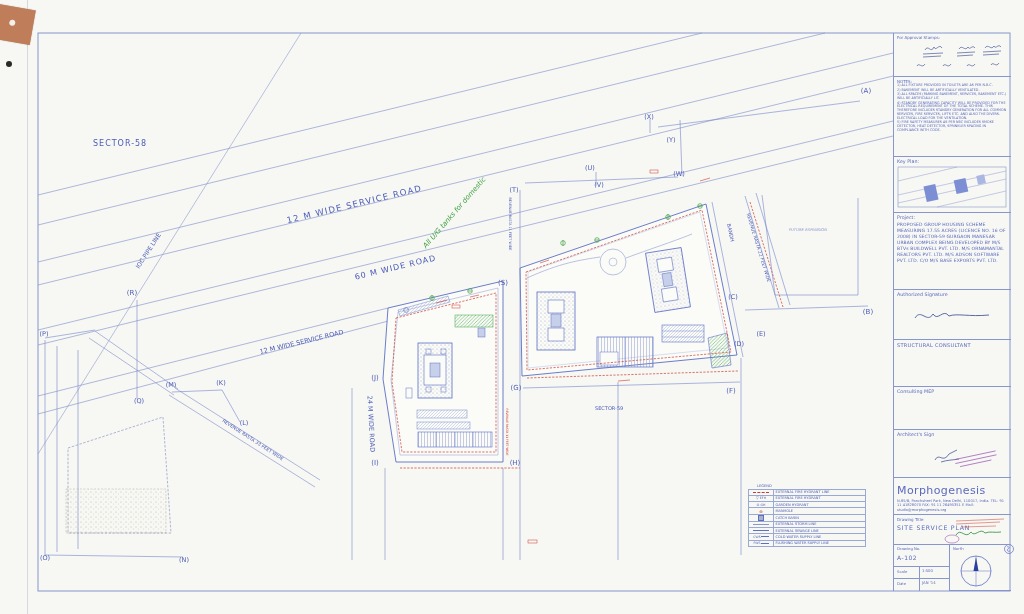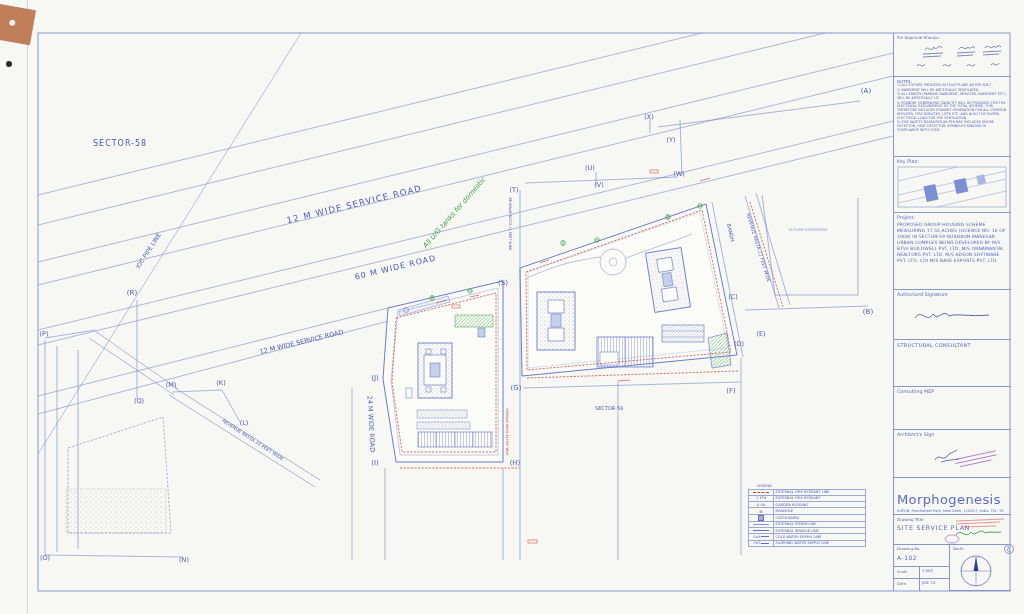--- a/index.html
+++ b/index.html
@@ -16,21 +16,21 @@
   .tape-hole{left:14px;top:13px;width:6px;height:6px;border-radius:50%;background:#f2f1ec}
   .punch-dot{left:6px;top:61px;width:6px;height:6px;border-radius:50%;background:#2a2a2a}
   
   .tblock{left:893px;top:33px;width:117px;height:558px;border-left:1px solid #8796cc;box-sizing:border-box;font-size:4.6px;line-height:1.25;color:#5a6ac0}
   .sec{position:absolute;left:0;width:117px;border-bottom:1px solid #8796cc;box-sizing:border-box;padding:2px 3px;overflow:hidden}
   .sec-label{font-size:4.8px}
   .small-label{font-size:4px}
   .notes-head{font-size:4px}
   .note-item{font-size:3.35px;line-height:1.14;margin-bottom:.8px;white-space:normal}
   .proj-text{font-size:4.5px;line-height:1.32;margin-top:1.5px;letter-spacing:.1px}
-  .firm-name{font-size:13px;letter-spacing:.4px;margin-top:12px}
+  .firm-name{font-size:11px;letter-spacing:.4px;margin-top:4px}
   .addr{font-size:3.6px;line-height:1.25;margin-top:1px}
   .dwg-title{font-size:6.2px;letter-spacing:.8px;margin-top:2px}
   .dwg-no{font-size:6px;margin-top:2px;letter-spacing:.5px}
   .cell-label{font-size:3.8px}
   .north-cell{position:absolute;left:55px;top:512px;width:62px;height:46px;border-left:1px solid #8796cc;border-bottom:1px solid #8796cc;box-sizing:border-box;padding:1px 3px}
   .row-split{position:absolute;left:25px;top:0;bottom:0;width:1px;background:#8796cc}
   .val{position:absolute;left:28px;top:2px;font-size:3.8px}
   
   .legend{left:748px;top:484px;width:118px}
   .legend-title{font-size:3.6px;color:#4b5cb8;margin-left:9px;margin-bottom:.5px}

